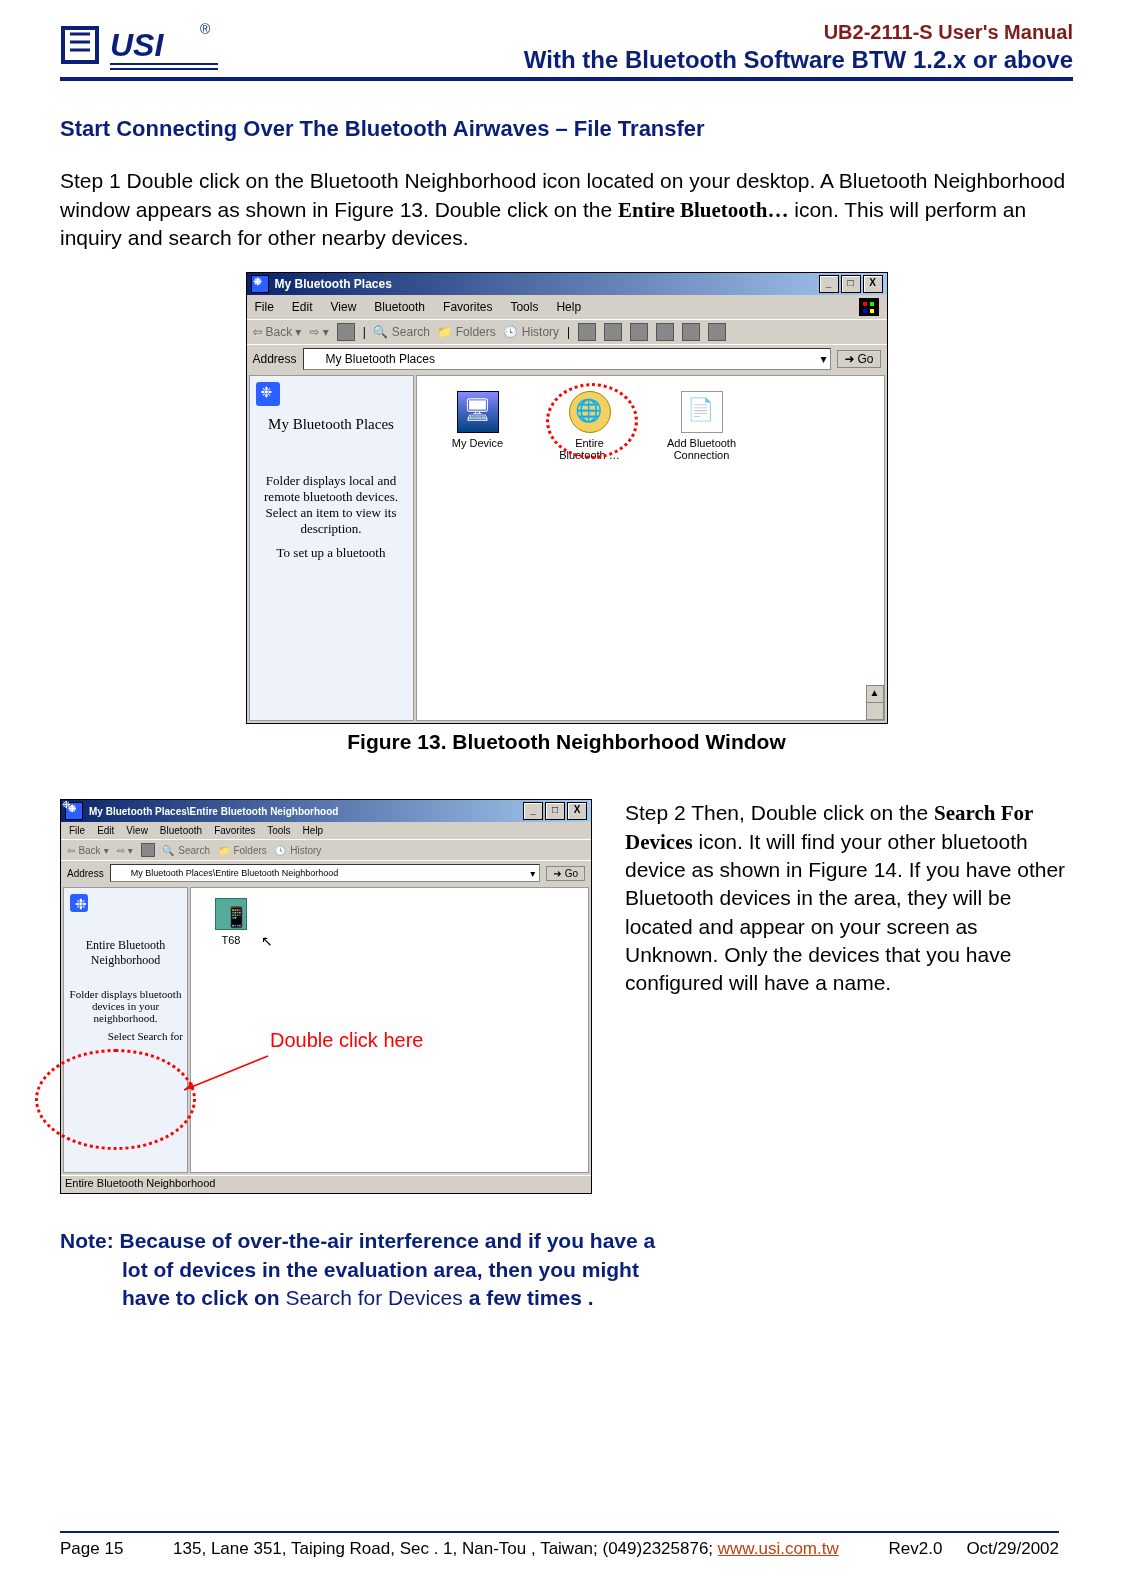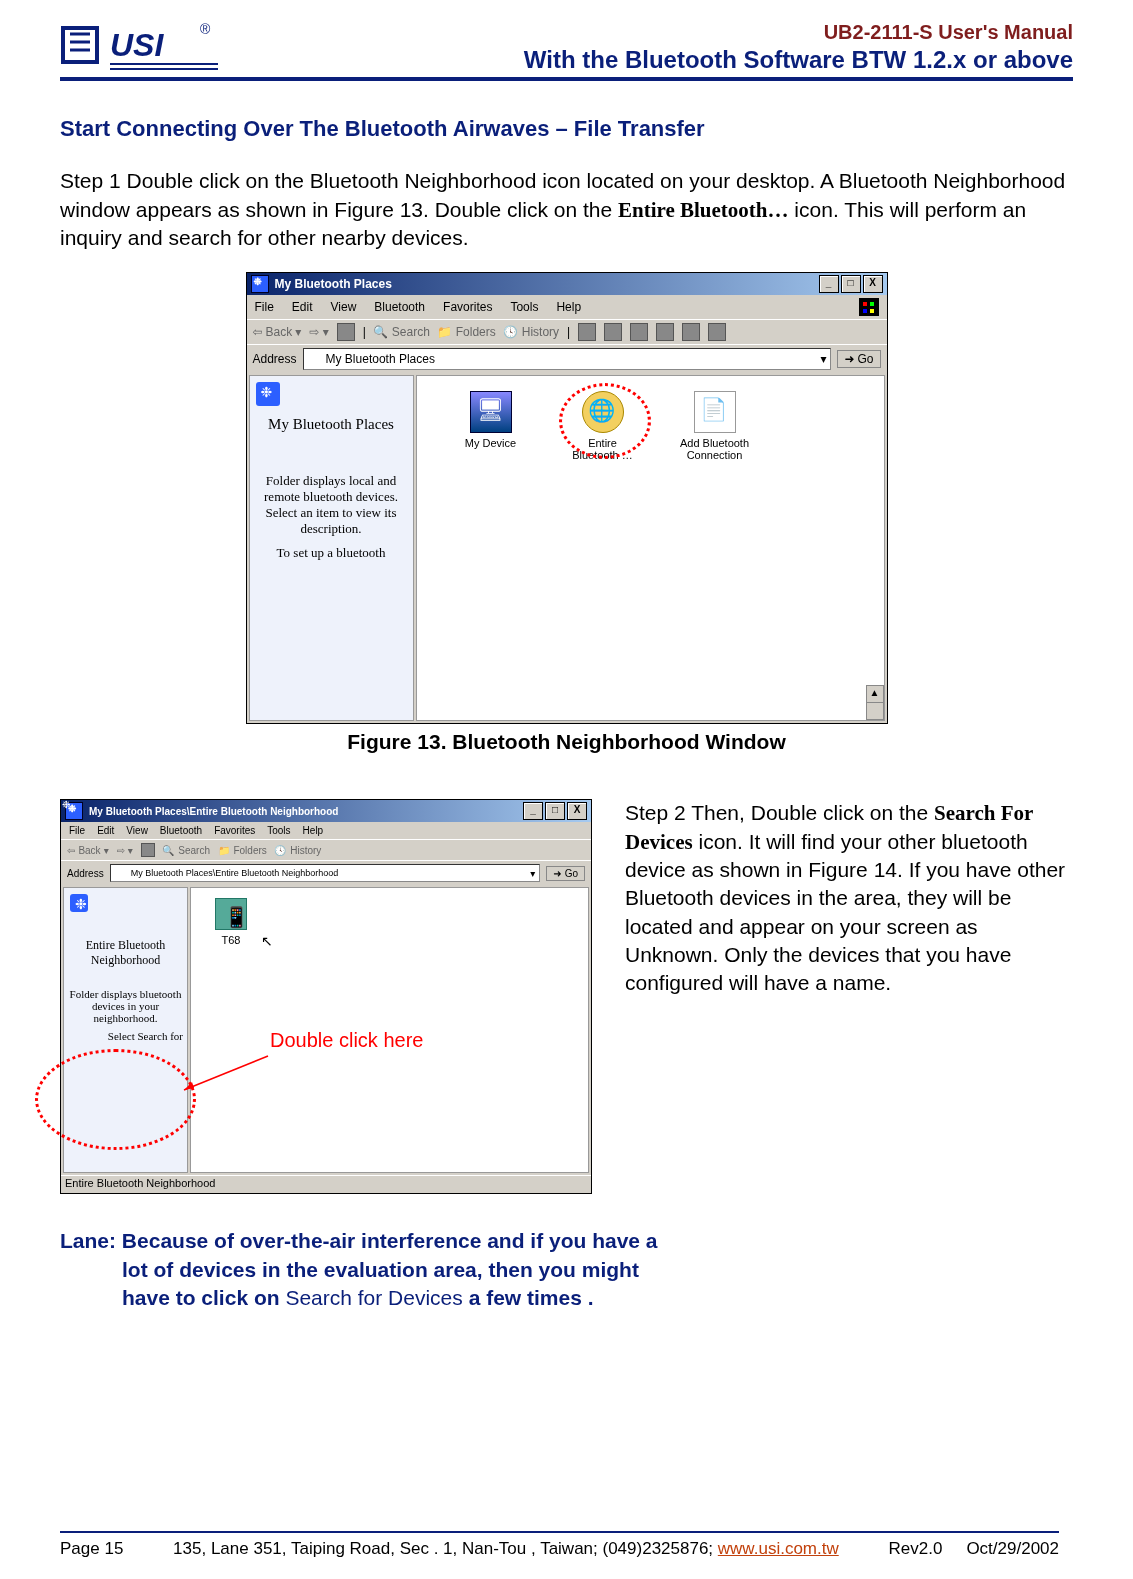--- a/index.html
+++ b/index.html
@@ -189,21 +189,21 @@
   }
   .content-panel {
     flex:1;
     background:#fff;
     border:1px solid #999;
     margin:2px 2px 2px 0;
     position:relative;
     overflow:hidden;
   }
   .icon-row {
-    display:flex; gap:40px; padding:15px 38px;
+    display:flex; gap:40px; padding:15px 25px;
   }
   .desk-icon {
     width:72px; text-align:center; font-size:11px;
   }
   .desk-icon .ic {
     width:40px; height:40px; margin:0 auto 4px;
     position:relative;
   }
   .ic-my { background:linear-gradient(#88f,#004080); border:1px solid #003; }
   .ic-my::after{ content:"🖥"; font-size:22px; position:absolute; left:6px; top:5px; color:#fff;}
@@ -448,21 +448,21 @@
     </div>
     <div class="right">
       <p class="step-text" style="margin:0;">
         <span>Step 2</span>
         <span>Then, Double click on the </span><span class="serif-bold">Search For Devices</span><span> icon. It will find your other bluetooth device as shown in Figure 14. If you have other Bluetooth devices in the area, they will be located and appear on your screen as Unknown. Only the devices that you have configured will have a name.</span>
       </p>
     </div>
   </div>
 
   <p class="note-text">
-    <span>Lane:</span>
+    <span>Note:</span>
     <span>Because of over-the-air interference and if you have a lot of devices in the evaluation area, then you might have to click on </span><span style="font-weight:normal;">Search for Devices</span><span> a few times .</span>
   </p>
 
   <div class="footer">
     <span>Page 15</span>
     <span class="mid">
       <span>135, Lane 351, Taiping Road, Sec . 1, Nan-Tou , Taiwan; (049)2325876; </span><a href="#">www.usi.com.tw</a>
     </span>
     <span style="margin-right:24px;">Rev2.0</span>
     <span>Oct/29/2002</span>

